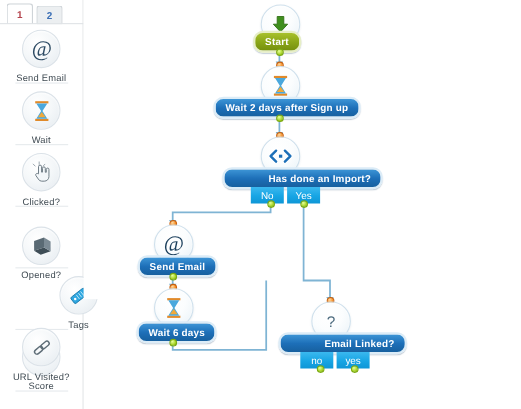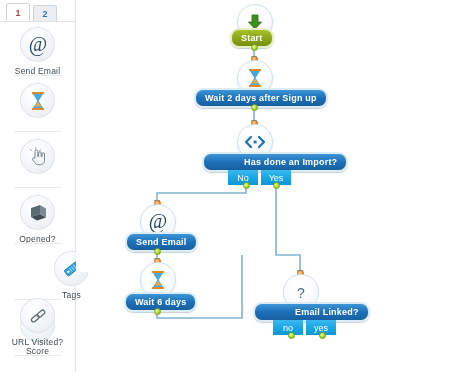--- a/index.html
+++ b/index.html
@@ -215,34 +215,36 @@
 
     <div class="palette-item" style="top:83px;">
       <div class="palette-circle">
         <svg class="ico" width="22" height="22" viewBox="0 0 22 22">
           <rect x="5" y="2" width="12" height="2" fill="#e08a2a"></rect>
           <rect x="5" y="18" width="12" height="2" fill="#e08a2a"></rect>
           <path d="M6 4 L16 4 L11.6 11 L16 18 L6 18 L10.4 11 Z" fill="#4aa8dd"></path>
           <path d="M7.5 16.6 L14.5 16.6 L11 11.8 Z" fill="#f0a93a"></path>
         </svg>
       </div>
+      <div class="palette-label">Wait</div>
     </div>
     <div class="palette-sep" style="top:131px;"></div>
 
     <div class="palette-item" style="top:139px;">
       <div class="palette-circle">
         <svg class="ico" width="22" height="22" viewBox="0 0 22 22">
           <path d="M8 12 L8 5.5 a1.4 1.4 0 0 1 2.8 0 L10.8 10.5 L11.6 10.5 L11.6 7 a1.3 1.3 0 0 1 2.6 0 l0 3.6 l0.9 0 l0-2.6 a1.2 1.2 0 0 1 2.4 0 l0 6.5 a4.2 4.2 0 0 1 -4.2 4.2 l-2.4 0 a3.4 3.4 0 0 1 -3.1 -2 L5.6 13.6 a1.3 1.3 0 0 1 2.1 -1.5 Z" fill="#f2f6f9" stroke="#6f7c86" stroke-width="0.9" stroke-linejoin="round"></path>
           <path d="M5 5 L3.2 3.2 M8.6 3.4 L8.6 1.2 M12.2 5 L13.8 3.3" stroke="#9aa6ae" stroke-width="0.9" stroke-linecap="round"></path>
         </svg>
       </div>
+      <div class="palette-label">Clicked?</div>
     </div>
     <div class="palette-sep" style="top:187px;"></div>
 
-    <div class="palette-item" style="top:195px;">
+    <div class="palette-item" style="top:206px;">
       <div class="palette-circle">
         <svg class="ico" width="22" height="22" viewBox="0 0 22 22">
           <path d="M4 15 L4 6 L13 3 L13 12 Z" fill="#5a6a74"></path>
           <path d="M4 15 L13 12 L19 15.5 L10 18.5 Z" fill="#3e4d56"></path>
           <path d="M13 3 L19 6.5 L19 15.5 L13 12 Z" fill="#7b8a94"></path>
         </svg>
       </div>
       <div class="palette-label">Opened?</div>
     </div>
     <div class="palette-sep" style="top:243px;"></div>

